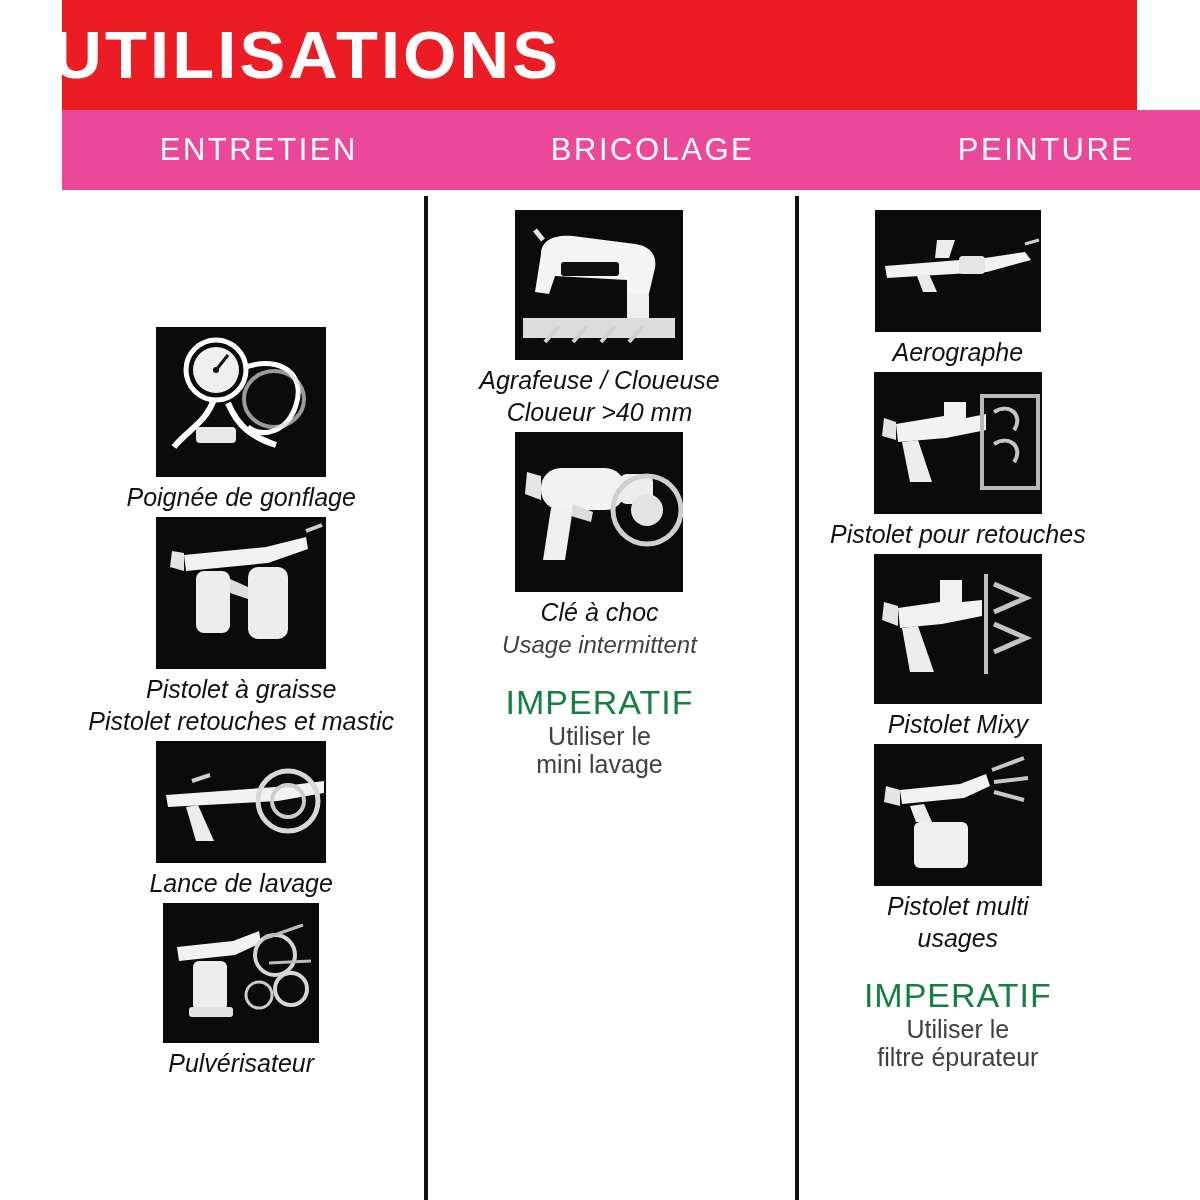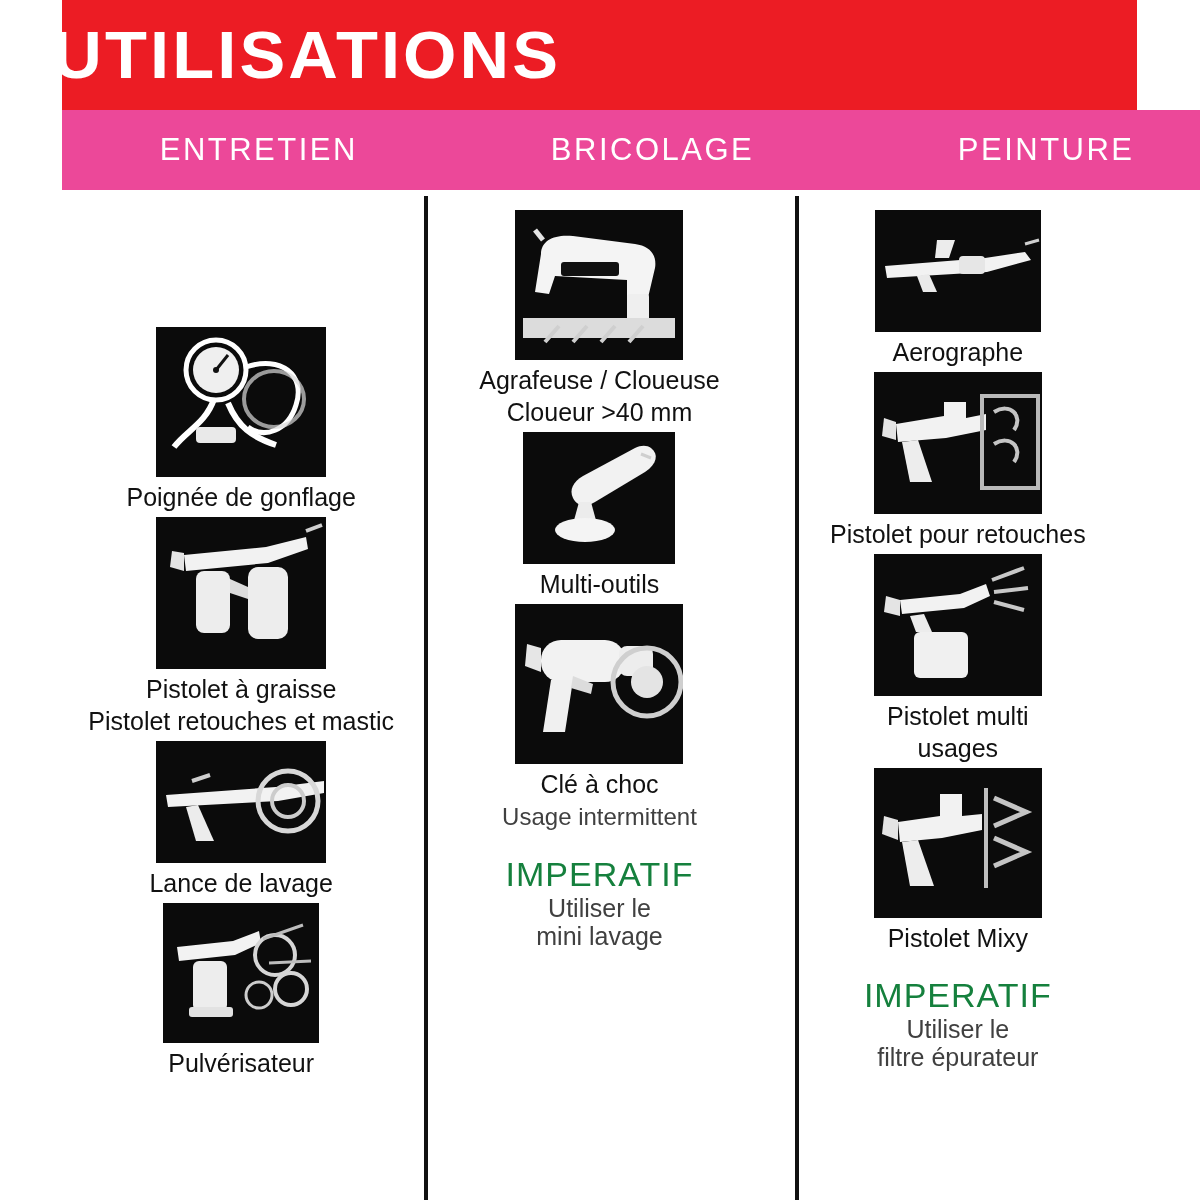--- a/index.html
+++ b/index.html
@@ -98,20 +98,21 @@
     overflow: hidden;
     margin-bottom: 6px;
   }
   .caption {
     color: #111111;
     font-size: 25px;
     line-height: 1.12;
     text-align: center;
     font-family: "Liberation Sans", sans-serif;
     margin: 0 0 6px 0;
+    font-style: italic;
   }
   .caption.sub { margin-top: -2px; }
   .caption.red { color: #404040; font-size: 24px; }
   .imperatif {
     margin-top: 18px;
     text-align: center;
   }
   .imperatif .big {
     font-size: 34px;
     letter-spacing: 1px;
@@ -240,33 +241,20 @@
               <rect x="8" y="108" width="152" height="20" fill="#dcdcdc"></rect>
               <path d="M30 132 L44 116 M58 132 L72 116 M86 132 L100 116 M114 132 L128 116" stroke="#cfcfcf" stroke-width="4"></path>
               <path d="M28 30 L20 20" stroke="#e4e4e4" stroke-width="5"></path>
             </svg>
           </div>
         </div>
         <div class="caption">Agrafeuse / Cloueuse</div>
         <div class="caption sub">Cloueur &gt;40 mm</div>
       </div>
 
-      <div class="entry">
-        <div class="thumb" style="width:152px;height:132px;">
-          <div class="art">
-            <svg viewBox="0 0 152 132" preserveAspectRatio="none">
-              <path d="M128 16 C136 22 134 32 122 40 L72 70 C62 76 54 74 50 66 C46 58 50 50 60 44 L112 16 C118 13 124 13 128 16 Z" fill="#f2f2f2"></path>
-              <path d="M56 70 L50 92 L74 92 L68 70 Z" fill="#ececec"></path>
-              <ellipse cx="62" cy="98" rx="30" ry="12" fill="#f4f4f4"></ellipse>
-              <path d="M118 22 L128 26" stroke="#cfcfcf" stroke-width="3"></path>
-            </svg>
-          </div>
-        </div>
-        <div class="caption">Multi-outils</div>
-      </div>
 
       <div class="entry">
         <div class="thumb" style="width:168px;height:160px;">
           <div class="art">
             <svg viewBox="0 0 168 160" preserveAspectRatio="none">
               <rect x="26" y="36" width="84" height="42" rx="20" fill="#f2f2f2"></rect>
               <rect x="104" y="42" width="34" height="30" rx="8" fill="#ededed"></rect>
               <path d="M36 76 L58 76 L50 128 L28 128 Z" fill="#f0f0f0"></path>
               <path d="M58 72 L78 80 L76 90 L56 84 Z" fill="#dcdcdc"></path>
               <circle cx="132" cy="78" r="34" fill="none" stroke="#cfcfcf" stroke-width="5"></circle>
@@ -313,50 +301,50 @@
               <rect x="108" y="24" width="56" height="92" fill="none" stroke="#b9b9b9" stroke-width="4"></rect>
               <path d="M120 40 C136 30 150 44 140 58 M120 72 C136 62 150 76 140 90" fill="none" stroke="#c4c4c4" stroke-width="4"></path>
               <path d="M10 46 L22 50 L22 68 L8 64 Z" fill="#e4e4e4"></path>
             </svg>
           </div>
         </div>
         <div class="caption">Pistolet pour retouches</div>
       </div>
 
       <div class="entry">
+        <div class="thumb" style="width:168px;height:150px;">
+          <div class="art">
+            <svg viewBox="0 0 168 150" preserveAspectRatio="none">
+              <path d="M24 54 L66 48 L66 26 L88 26 L88 48 L108 46 L108 62 L68 70 L26 74 Z" fill="#f2f2f2"></path>
+              <path d="M44 72 L60 118 L36 118 L28 74 Z" fill="#ededed"></path>
+              <path d="M120 30 L152 44 L120 58 M120 70 L152 84 L120 98" fill="none" stroke="#c4c4c4" stroke-width="5"></path>
+              <path d="M112 20 L112 120" stroke="#bfbfbf" stroke-width="4"></path>
+              <path d="M10 48 L24 52 L24 72 L8 66 Z" fill="#e4e4e4"></path>
+            </svg>
+          </div>
+        </div>
+        <div class="caption">Pistolet Mixy</div>
+      </div>
+
+      <div class="entry">
         <div class="thumb" style="width:168px;height:142px;">
           <div class="art">
             <svg viewBox="0 0 168 142" preserveAspectRatio="none">
               <path d="M26 46 L86 40 L112 30 L116 42 L90 54 L28 60 Z" fill="#f2f2f2"></path>
               <path d="M50 60 L58 78 L42 78 L36 62 Z" fill="#ececec"></path>
               <rect x="40" y="78" width="54" height="46" rx="6" fill="#f0f0f0"></rect>
               <path d="M118 26 L150 14 M120 38 L154 34 M120 48 L150 56" stroke="#c8c8c8" stroke-width="4"></path>
               <path d="M12 42 L26 46 L26 62 L10 58 Z" fill="#e4e4e4"></path>
             </svg>
           </div>
         </div>
         <div class="caption">Pistolet multi</div>
         <div class="caption sub">usages</div>
       </div>
 
-      <div class="entry">
-        <div class="thumb" style="width:168px;height:150px;">
-          <div class="art">
-            <svg viewBox="0 0 168 150" preserveAspectRatio="none">
-              <path d="M24 54 L66 48 L66 26 L88 26 L88 48 L108 46 L108 62 L68 70 L26 74 Z" fill="#f2f2f2"></path>
-              <path d="M44 72 L60 118 L36 118 L28 74 Z" fill="#ededed"></path>
-              <path d="M120 30 L152 44 L120 58 M120 70 L152 84 L120 98" fill="none" stroke="#c4c4c4" stroke-width="5"></path>
-              <path d="M112 20 L112 120" stroke="#bfbfbf" stroke-width="4"></path>
-              <path d="M10 48 L24 52 L24 72 L8 66 Z" fill="#e4e4e4"></path>
-            </svg>
-          </div>
-        </div>
-        <div class="caption">Pistolet Mixy</div>
-      </div>
-
       <div class="imperatif">
         <div class="big">IMPERATIF</div>
         <div class="small">Utiliser le</div>
         <div class="small">filtre épurateur</div>
       </div>
 
     </div>
 
   </div>
 </div>

